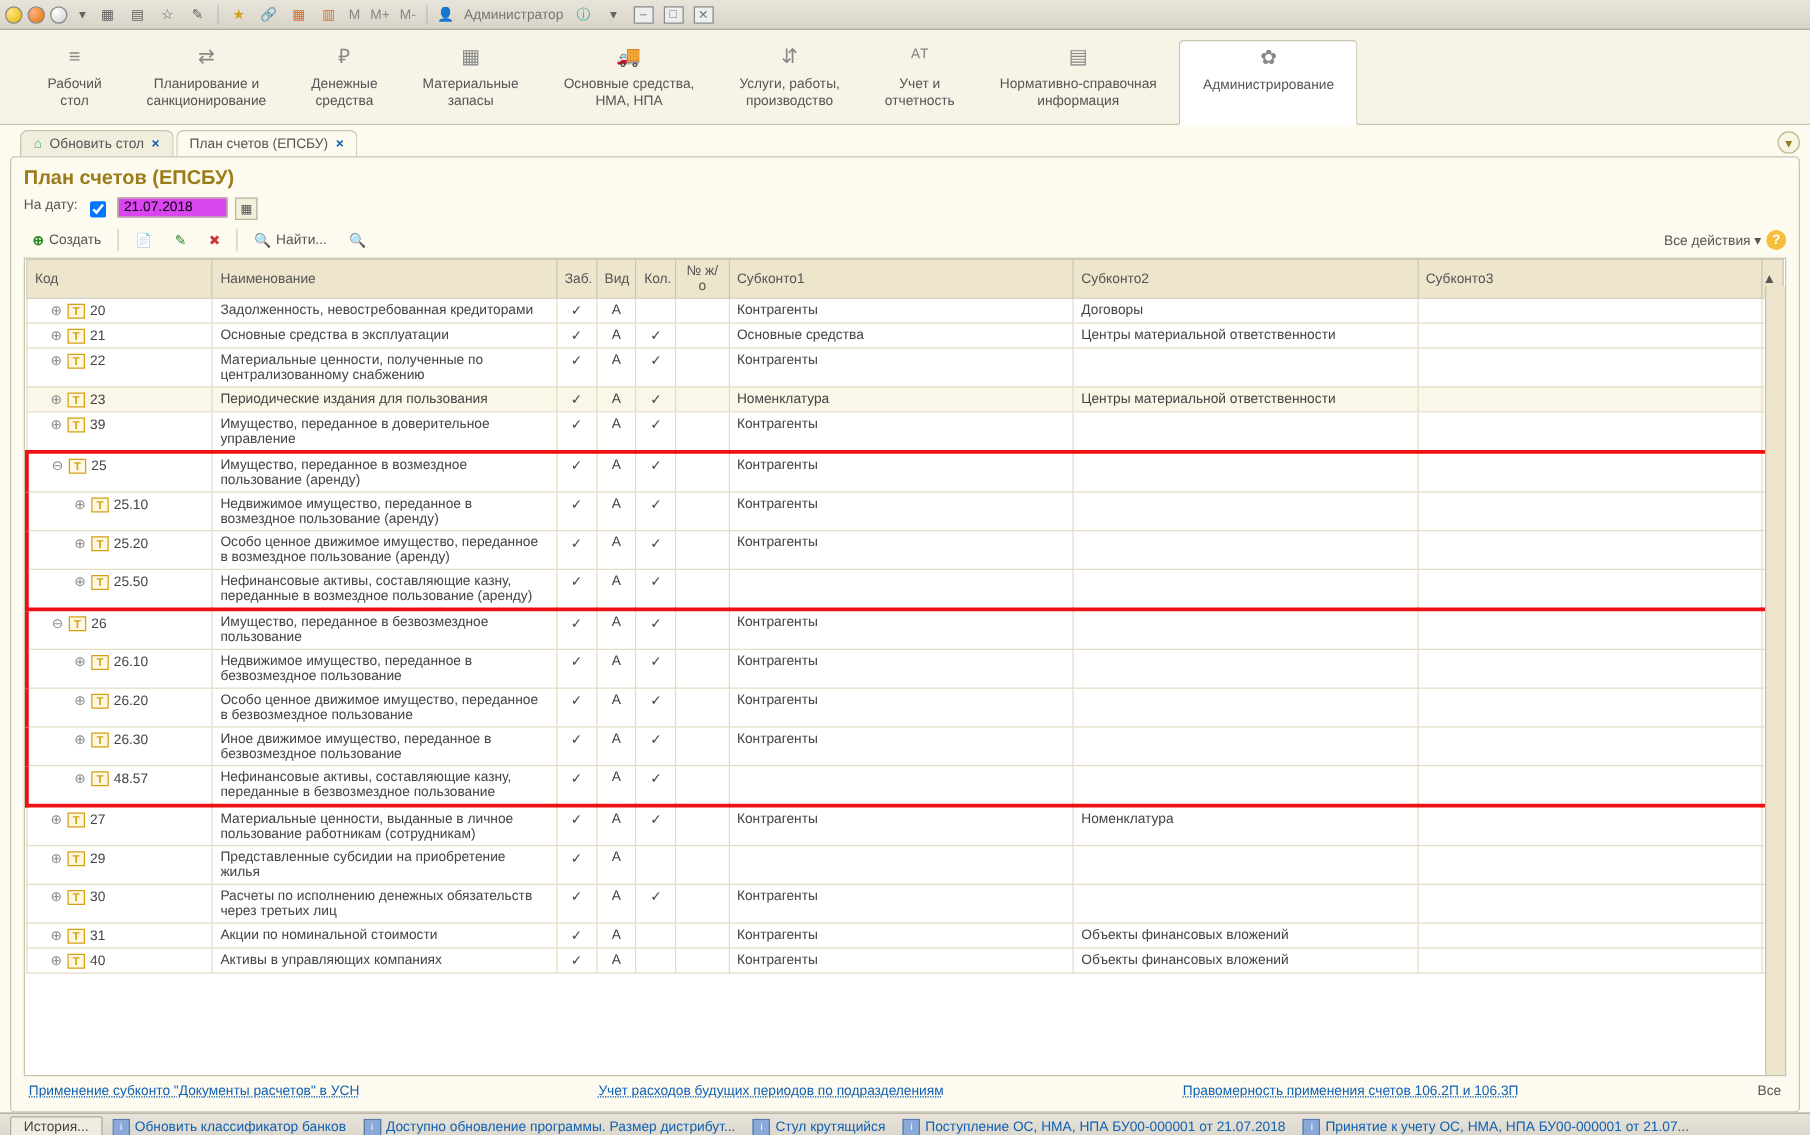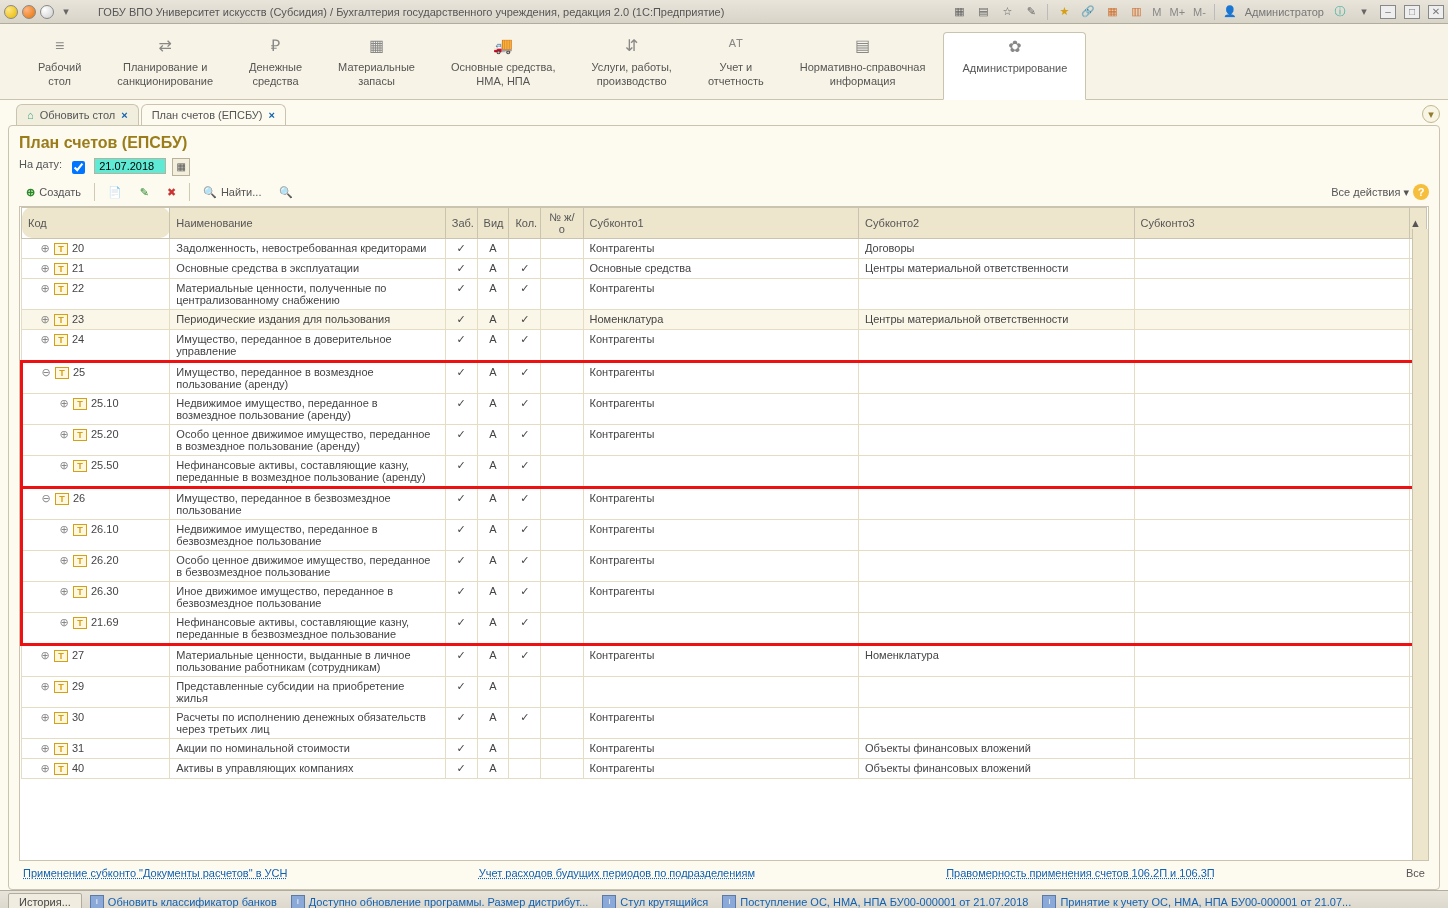--- a/index.html
+++ b/index.html
@@ -102,23 +102,23 @@
     padding: 8px 10px;
     display: flex;
     flex-direction: column;
     min-height: 0;
   }
   .page-title { color: #9b7c1a; font-size: 16px; font-weight: bold; margin-bottom: 6px; }
   .date-row { display: flex; align-items: flex-start; gap: 6px; margin-bottom: 6px; color: #555; }
   .date-row input[type=text] {
     border: 1px solid #b8b29c;
     padding: 1px 4px;
-    width: 72px;
+    width: 88px;
     font-size: 11px;
-    background: #5eead4;
+    background: #d946ef;
   }
   .date-row .cal-btn { border: 1px solid #b8b29c; width: 18px; height: 18px; background: #f3efdc; cursor: pointer; display: flex; align-items: center; justify-content: center; font-size: 10px; }
   .toolbar-row { display: flex; align-items: center; gap: 4px; margin-bottom: 4px; }
   .tb-btn { display: flex; align-items: center; gap: 4px; padding: 2px 6px; border: 1px solid transparent; cursor: pointer; color: #555; border-radius: 3px; }
   .tb-green { color: #2a8a2a; font-weight: bold; }
   .tb-sep { width: 1px; height: 18px; background: #d0cab2; margin: 0 2px; }
   .spacer { flex: 1; }
   .table-wrap { flex: 1; border: 1px solid #c9c3b0; background: #fff; overflow: hidden; position: relative; display: flex; flex-direction: column; }
   table { border-collapse: collapse; width: 100%; table-layout: fixed; }
   thead th {
@@ -132,21 +132,21 @@
   }
   tbody td {
     border: 1px solid #e4ddc4;
     padding: 3px 6px;
     vertical-align: top;
     color: #444;
     font-size: 11px;
   }
   tbody tr { background: #fff; }
   tbody tr.alt { background: #faf6e8; }
-  .col-code { width: 140px; border-radius: 10px; }
+  .col-code { width: 140px; }
   .col-name { width: 260px; }
   .col-zab { width: 30px; text-align: center; }
   .col-vid { width: 30px; text-align: center; }
   .col-kol { width: 30px; text-align: center; }
   .col-jo { width: 40px; text-align: center; }
   .col-sub { width: 260px; }
   td.c { text-align: center; }
   .expand { color: #888; cursor: pointer; display: inline-block; width: 10px; text-align: center; }
   .t-icon {
     display: inline-block;
@@ -194,21 +194,20 @@
   thead th.col-scroll { width: 16px; padding:0; }
 </style>
 </head>
 <body>
 
 <div class="titlebar">
   <span class="circle c-yellow"></span>
   <span class="circle c-orange"></span>
   <span class="circle c-white"></span>
   <span class="btn-small">▾</span>
-  <span class="title-text">ГОБУ ВПО Университет искусств (Субсидия) / Бухгалтерия государственного учреждения, редакция 2.0  (1С:Предприятие)</span>
   <span class="right-icons">
     <span class="btn-small">▦</span>
     <span class="btn-small">▤</span>
     <span class="btn-small">☆</span>
     <span class="btn-small">✎</span>
     <span class="sep"></span>
     <span class="btn-small" style="color:#d4a017;">★</span>
     <span class="btn-small">🔗</span>
     <span class="btn-small" style="color:#d07030">▦</span>
     <span class="btn-small" style="color:#d07030">▥</span>
@@ -369,21 +368,21 @@
               <td class="c">✓</td>
               <td class="c">А</td>
               <td class="c">✓</td>
               <td class="c"></td>
               <td>Номенклатура</td>
               <td>Центры материальной ответственности</td>
               <td></td>
               <td></td>
             </tr>
             <tr>
-              <td class="indent-1"><span class="expand">⊕</span><span class="t-icon">T</span><span>24</span></td>
+              <td class="indent-1"><span class="expand">⊕</span><span class="t-icon">T</span><span>39</span></td>
               <td>Имущество, переданное в доверительное управление</td>
               <td class="c">✓</td>
               <td class="c">А</td>
               <td class="c">✓</td>
               <td class="c"></td>
               <td>Контрагенты</td>
               <td></td>
               <td></td>
               <td></td>
             </tr>
@@ -477,21 +476,21 @@
               <td class="c">✓</td>
               <td class="c">А</td>
               <td class="c">✓</td>
               <td class="c"></td>
               <td>Контрагенты</td>
               <td></td>
               <td></td>
               <td></td>
             </tr>
             <tr class="highlight-frame" style="outline: none; border-left: 3px solid rgb(238, 17, 17); border-right: 3px solid rgb(238, 17, 17); border-bottom: 3px solid rgb(238, 17, 17);">
-              <td class="indent-2"><span class="expand">⊕</span><span class="t-icon">T</span><span>21.69</span></td>
+              <td class="indent-2"><span class="expand">⊕</span><span class="t-icon">T</span><span>48.57</span></td>
               <td>Нефинансовые активы, составляющие казну, переданные в безвозмездное пользование</td>
               <td class="c">✓</td>
               <td class="c">А</td>
               <td class="c">✓</td>
               <td class="c"></td>
               <td></td>
               <td></td>
               <td></td>
               <td></td>
             </tr>

